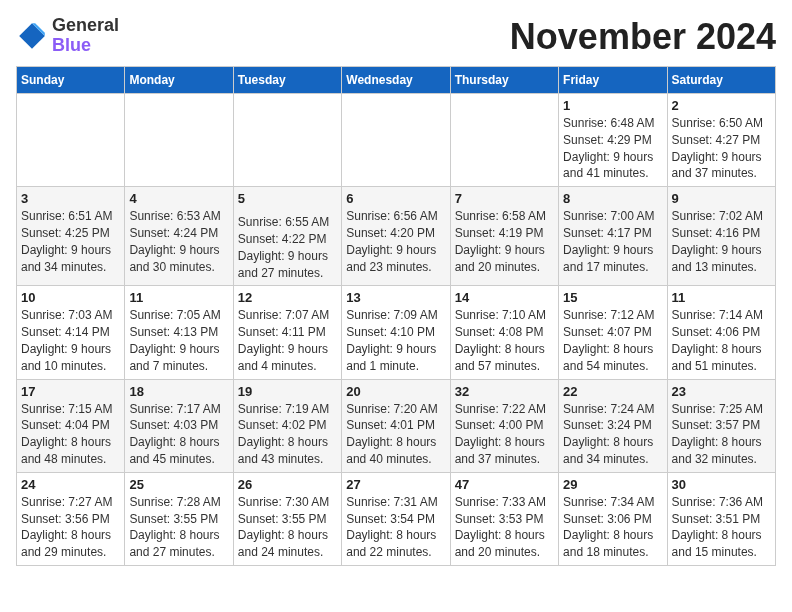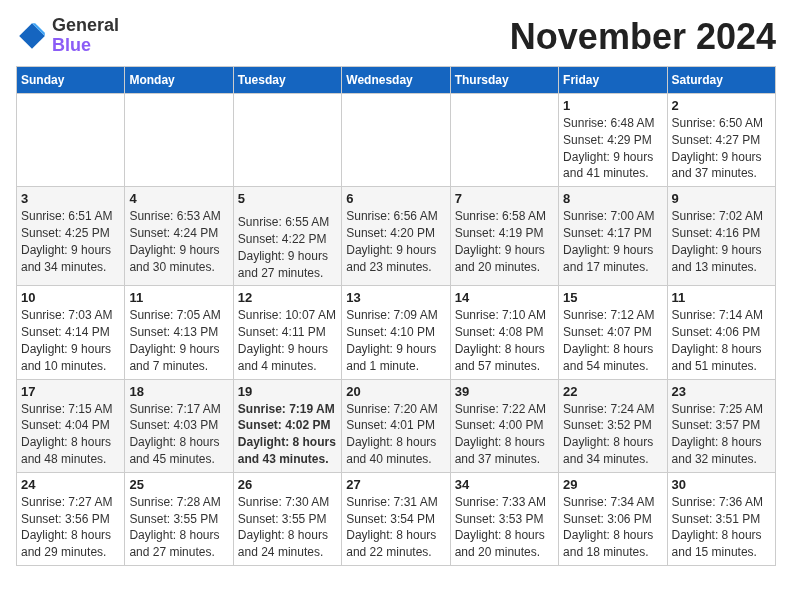--- a/index.html
+++ b/index.html
@@ -200,21 +200,21 @@
         </td>
         <td>
           <span class="day-number">11</span>
           <div class="day-info" style="white-space: pre-line;">Sunrise: 7:05 AM
 Sunset: 4:13 PM
 Daylight: 9 hours
 and 7 minutes.</div>
         </td>
         <td>
           <span class="day-number">12</span>
-          <div class="day-info" style="white-space: pre-line;">Sunrise: 10:07 AM
+          <div class="day-info" style="white-space: pre-line;">Sunrise: 7:07 AM
 Sunset: 4:11 PM
 Daylight: 9 hours
 and 4 minutes.</div>
         </td>
         <td>
           <span class="day-number">13</span>
           <div class="day-info" style="white-space: pre-line;">Sunrise: 7:09 AM
 Sunset: 4:10 PM
 Daylight: 9 hours
 and 1 minute.</div>
@@ -251,43 +251,43 @@
         </td>
         <td>
           <span class="day-number">18</span>
           <div class="day-info" style="white-space: pre-line;">Sunrise: 7:17 AM
 Sunset: 4:03 PM
 Daylight: 8 hours
 and 45 minutes.</div>
         </td>
         <td>
           <span class="day-number">19</span>
-          <div class="day-info" style="white-space: pre-line; font-weight: bold;">Sunrise: 7:19 AM
+          <div class="day-info" style="white-space: pre-line;">Sunrise: 7:19 AM
 Sunset: 4:02 PM
 Daylight: 8 hours
 and 43 minutes.</div>
         </td>
         <td>
           <span class="day-number">20</span>
           <div class="day-info" style="white-space: pre-line;">Sunrise: 7:20 AM
 Sunset: 4:01 PM
 Daylight: 8 hours
 and 40 minutes.</div>
         </td>
         <td>
-          <span class="day-number">39</span>
+          <span class="day-number">32</span>
           <div class="day-info" style="white-space: pre-line;">Sunrise: 7:22 AM
 Sunset: 4:00 PM
 Daylight: 8 hours
 and 37 minutes.</div>
         </td>
         <td>
           <span class="day-number">22</span>
           <div class="day-info" style="white-space: pre-line;">Sunrise: 7:24 AM
-Sunset: 3:52 PM
+Sunset: 3:24 PM
 Daylight: 8 hours
 and 34 minutes.</div>
         </td>
         <td>
           <span class="day-number">23</span>
           <div class="day-info" style="white-space: pre-line;">Sunrise: 7:25 AM
 Sunset: 3:57 PM
 Daylight: 8 hours
 and 32 minutes.</div>
         </td>
@@ -315,21 +315,21 @@
 and 24 minutes.</div>
         </td>
         <td>
           <span class="day-number">27</span>
           <div class="day-info" style="white-space: pre-line;">Sunrise: 7:31 AM
 Sunset: 3:54 PM
 Daylight: 8 hours
 and 22 minutes.</div>
         </td>
         <td>
-          <span class="day-number">34</span>
+          <span class="day-number">47</span>
           <div class="day-info" style="white-space: pre-line;">Sunrise: 7:33 AM
 Sunset: 3:53 PM
 Daylight: 8 hours
 and 20 minutes.</div>
         </td>
         <td>
           <span class="day-number">29</span>
           <div class="day-info" style="white-space: pre-line;">Sunrise: 7:34 AM
 Sunset: 3:06 PM
 Daylight: 8 hours

